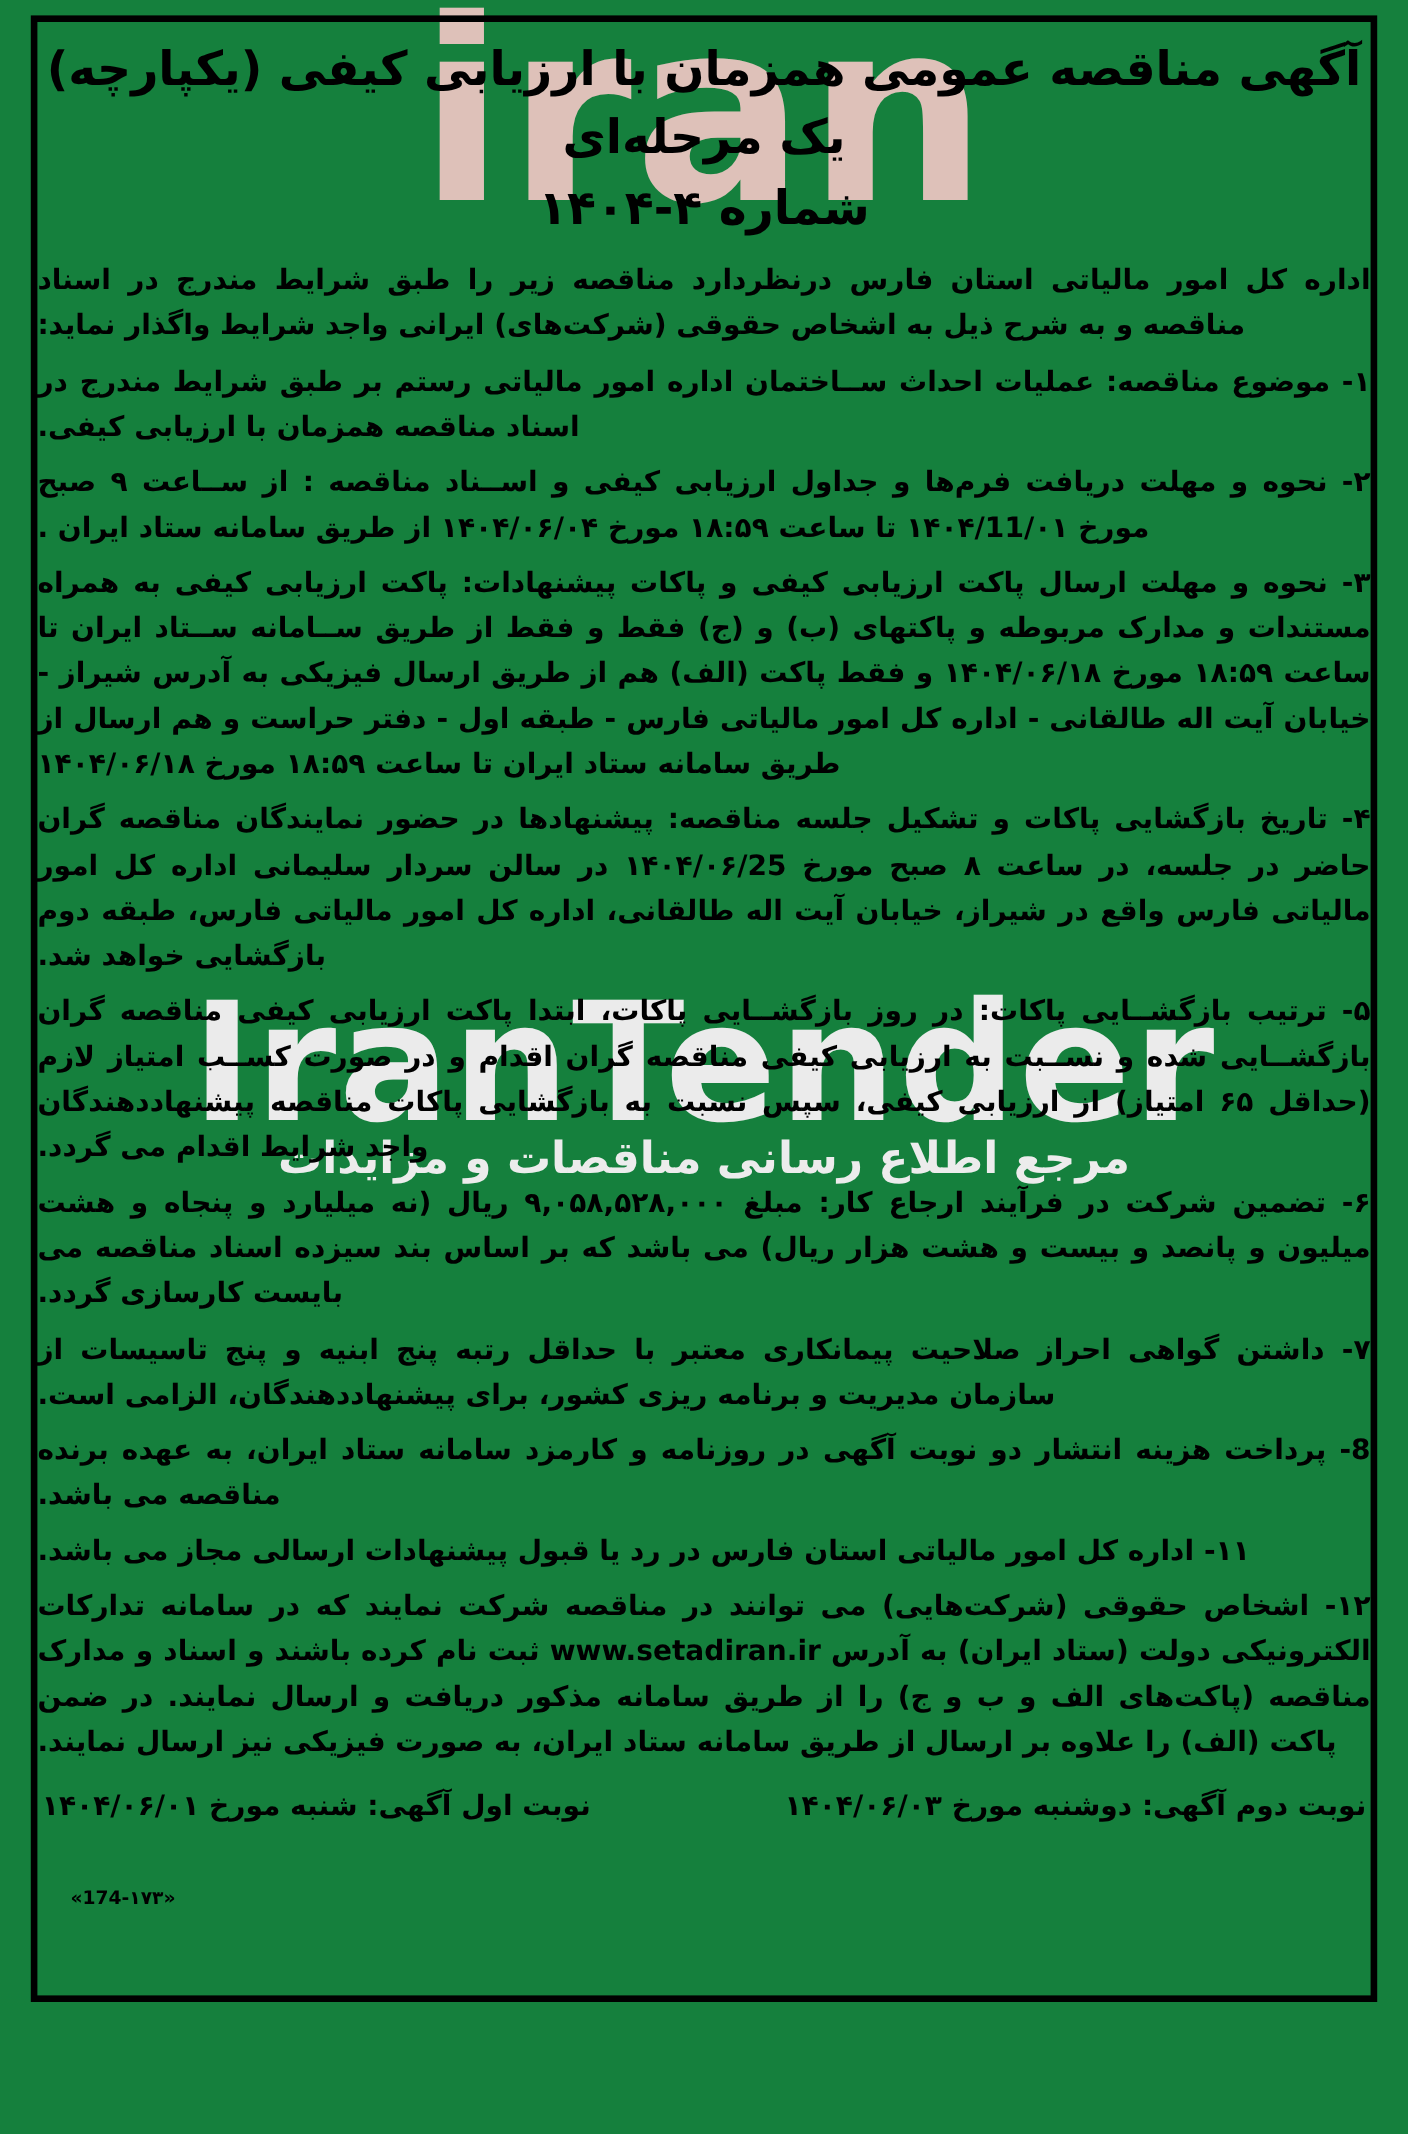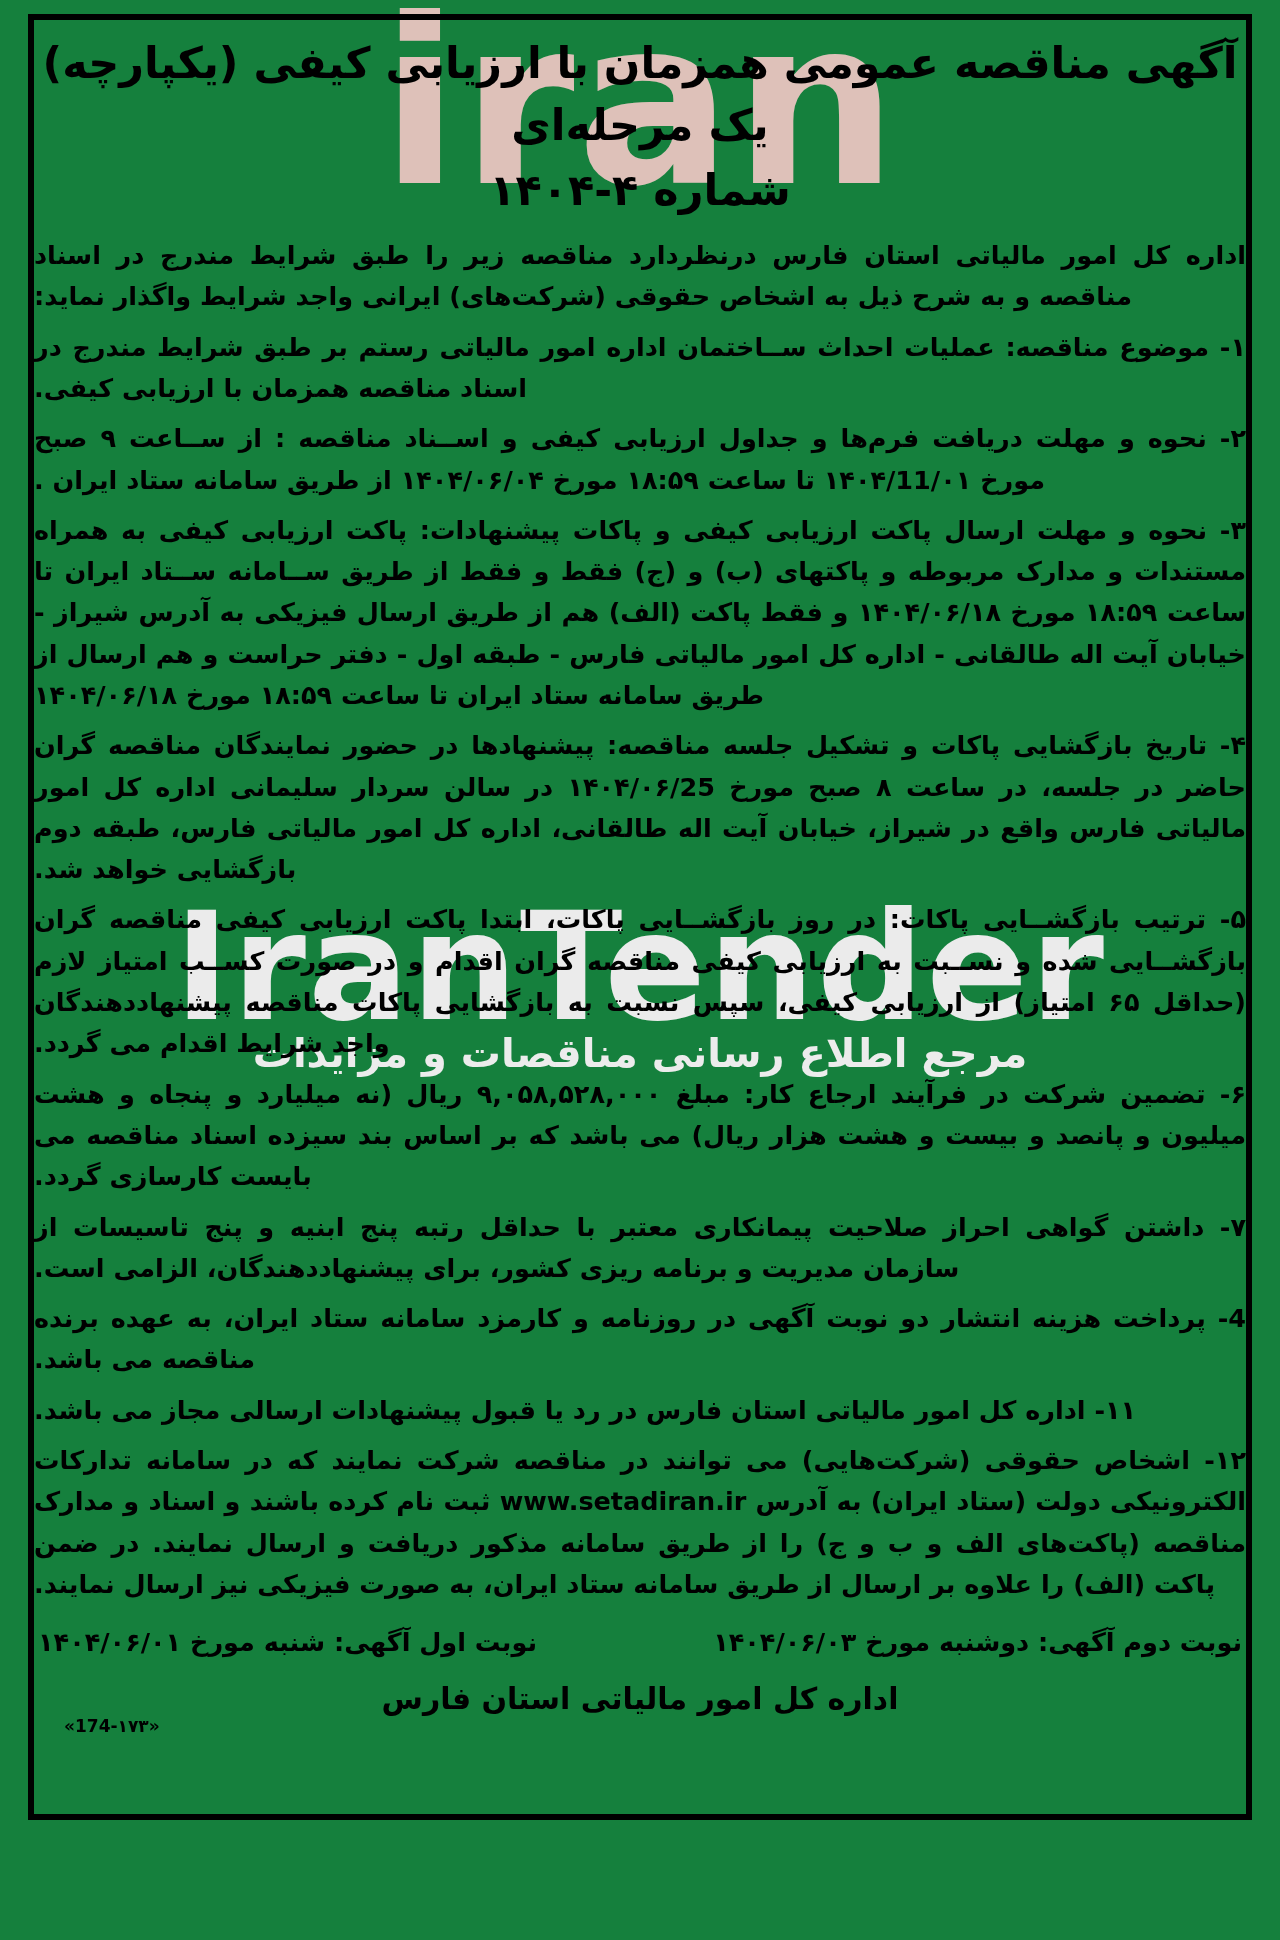--- a/index.html
+++ b/index.html
@@ -138,26 +138,25 @@
 
     <p class="para j">اداره کل امور مالیاتی استان فارس درنظردارد مناقصه زیر را طبق شرایط مندرج در اسناد مناقصه و به شرح ذیل به اشخاص حقوقی (شرکت‌های) ایرانی واجد شرایط واگذار نماید:</p>
 
     <p class="para j">۱- موضوع مناقصه: عملیات احداث ســاختمان اداره امور مالیاتی رستم بر طبق شرایط مندرج در اسناد مناقصه همزمان با ارزیابی کیفی.</p>
     <p class="para j">۲- نحوه و مهلت دریافت فرم‌ها و جداول ارزیابی کیفی و اســناد مناقصه : از ســاعت ۹ صبح مورخ ۱۴۰۴/11/۰۱ تا ساعت ۱۸:۵۹ مورخ ۱۴۰۴/۰۶/۰۴ از طریق سامانه ستاد ایران .</p>
     <p class="para j">۳- نحوه و مهلت ارسال پاکت ارزیابی کیفی و پاکات پیشنهادات: پاکت ارزیابی کیفی به همراه مستندات و مدارک مربوطه و پاکتهای (ب) و (ج) فقط و فقط از طریق ســامانه ســتاد ایران تا ساعت ۱۸:۵۹ مورخ ۱۴۰۴/۰۶/۱۸ و فقط پاکت (الف) هم از طریق ارسال فیزیکی به آدرس شیراز - خیابان آیت اله طالقانی - اداره کل امور مالیاتی فارس - طبقه اول - دفتر حراست و هم ارسال از طریق سامانه ستاد ایران تا ساعت ۱۸:۵۹ مورخ ۱۴۰۴/۰۶/۱۸</p>
     <p class="para j">۴- تاریخ بازگشایی پاکات و تشکیل جلسه مناقصه: پیشنهادها در حضور نمایندگان مناقصه گران حاضر در جلسه، در ساعت ۸ صبح مورخ ۱۴۰۴/۰۶/25 در سالن سردار سلیمانی اداره کل امور مالیاتی فارس واقع در شیراز، خیابان آیت اله طالقانی، اداره کل امور مالیاتی فارس، طبقه دوم بازگشایی خواهد شد.</p>
     <p class="para j">۵- ترتیب بازگشــایی پاکات: در روز بازگشــایی پاکات، ابتدا پاکت ارزیابی کیفی مناقصه گران بازگشــایی شده و نســبت به ارزیابی کیفی مناقصه گران اقدام و در صورت کســب امتیاز لازم (حداقل ۶۵ امتیاز) از ارزیابی کیفی، سپس نسبت به بازگشایی پاکات مناقصه پیشنهاددهندگان واجد شرایط اقدام می گردد.</p>
     <p class="para j">۶- تضمین شرکت در فرآیند ارجاع کار: مبلغ ۹,۰۵۸,۵۲۸,۰۰۰ ریال (نه میلیارد و پنجاه و هشت میلیون و پانصد و بیست و هشت هزار ریال) می باشد که بر اساس بند سیزده اسناد مناقصه می بایست کارسازی گردد.</p>
     <p class="para j">۷- داشتن گواهی احراز صلاحیت پیمانکاری معتبر با حداقل رتبه پنج ابنیه و پنج تاسیسات از سازمان مدیریت و برنامه ریزی کشور، برای پیشنهاددهندگان، الزامی است.</p>
-    <p class="para j">4- پرداخت هزینه انتشار دو نوبت آگهی در روزنامه و کارمزد سامانه ستاد ایران، به عهده برنده مناقصه می باشد.</p>
+    <p class="para j">8- پرداخت هزینه انتشار دو نوبت آگهی در روزنامه و کارمزد سامانه ستاد ایران، به عهده برنده مناقصه می باشد.</p>
     <p class="para j">۱۱- اداره کل امور مالیاتی استان فارس در رد یا قبول پیشنهادات ارسالی مجاز می باشد.</p>
     <p class="para j">۱۲- اشخاص حقوقی (شرکت‌هایی) می توانند در مناقصه شرکت نمایند که در سامانه تدارکات الکترونیکی دولت (ستاد ایران) به آدرس www.setadiran.ir ثبت نام کرده باشند و اسناد و مدارک مناقصه (پاکت‌های الف و ب و ج) را از طریق سامانه مذکور دریافت و ارسال نمایند. در ضمن پاکت (الف) را علاوه بر ارسال از طریق سامانه ستاد ایران، به صورت فیزیکی نیز ارسال نمایند.</p>
 
     <div class="footer-dates">
       <span>نوبت اول آگهی: شنبه مورخ ۱۴۰۴/۰۶/۰۱</span>
       <span>نوبت دوم آگهی:  دوشنبه مورخ ۱۴۰۴/۰۶/۰۳</span>
     </div>
 
-    <div class="footer-org">اداره کل امور مالیاتی استان فارس</div>
   </div>
 
   <div class="refnum">«174-۱۷۳»</div>
 </div>
 
 </body></html>

